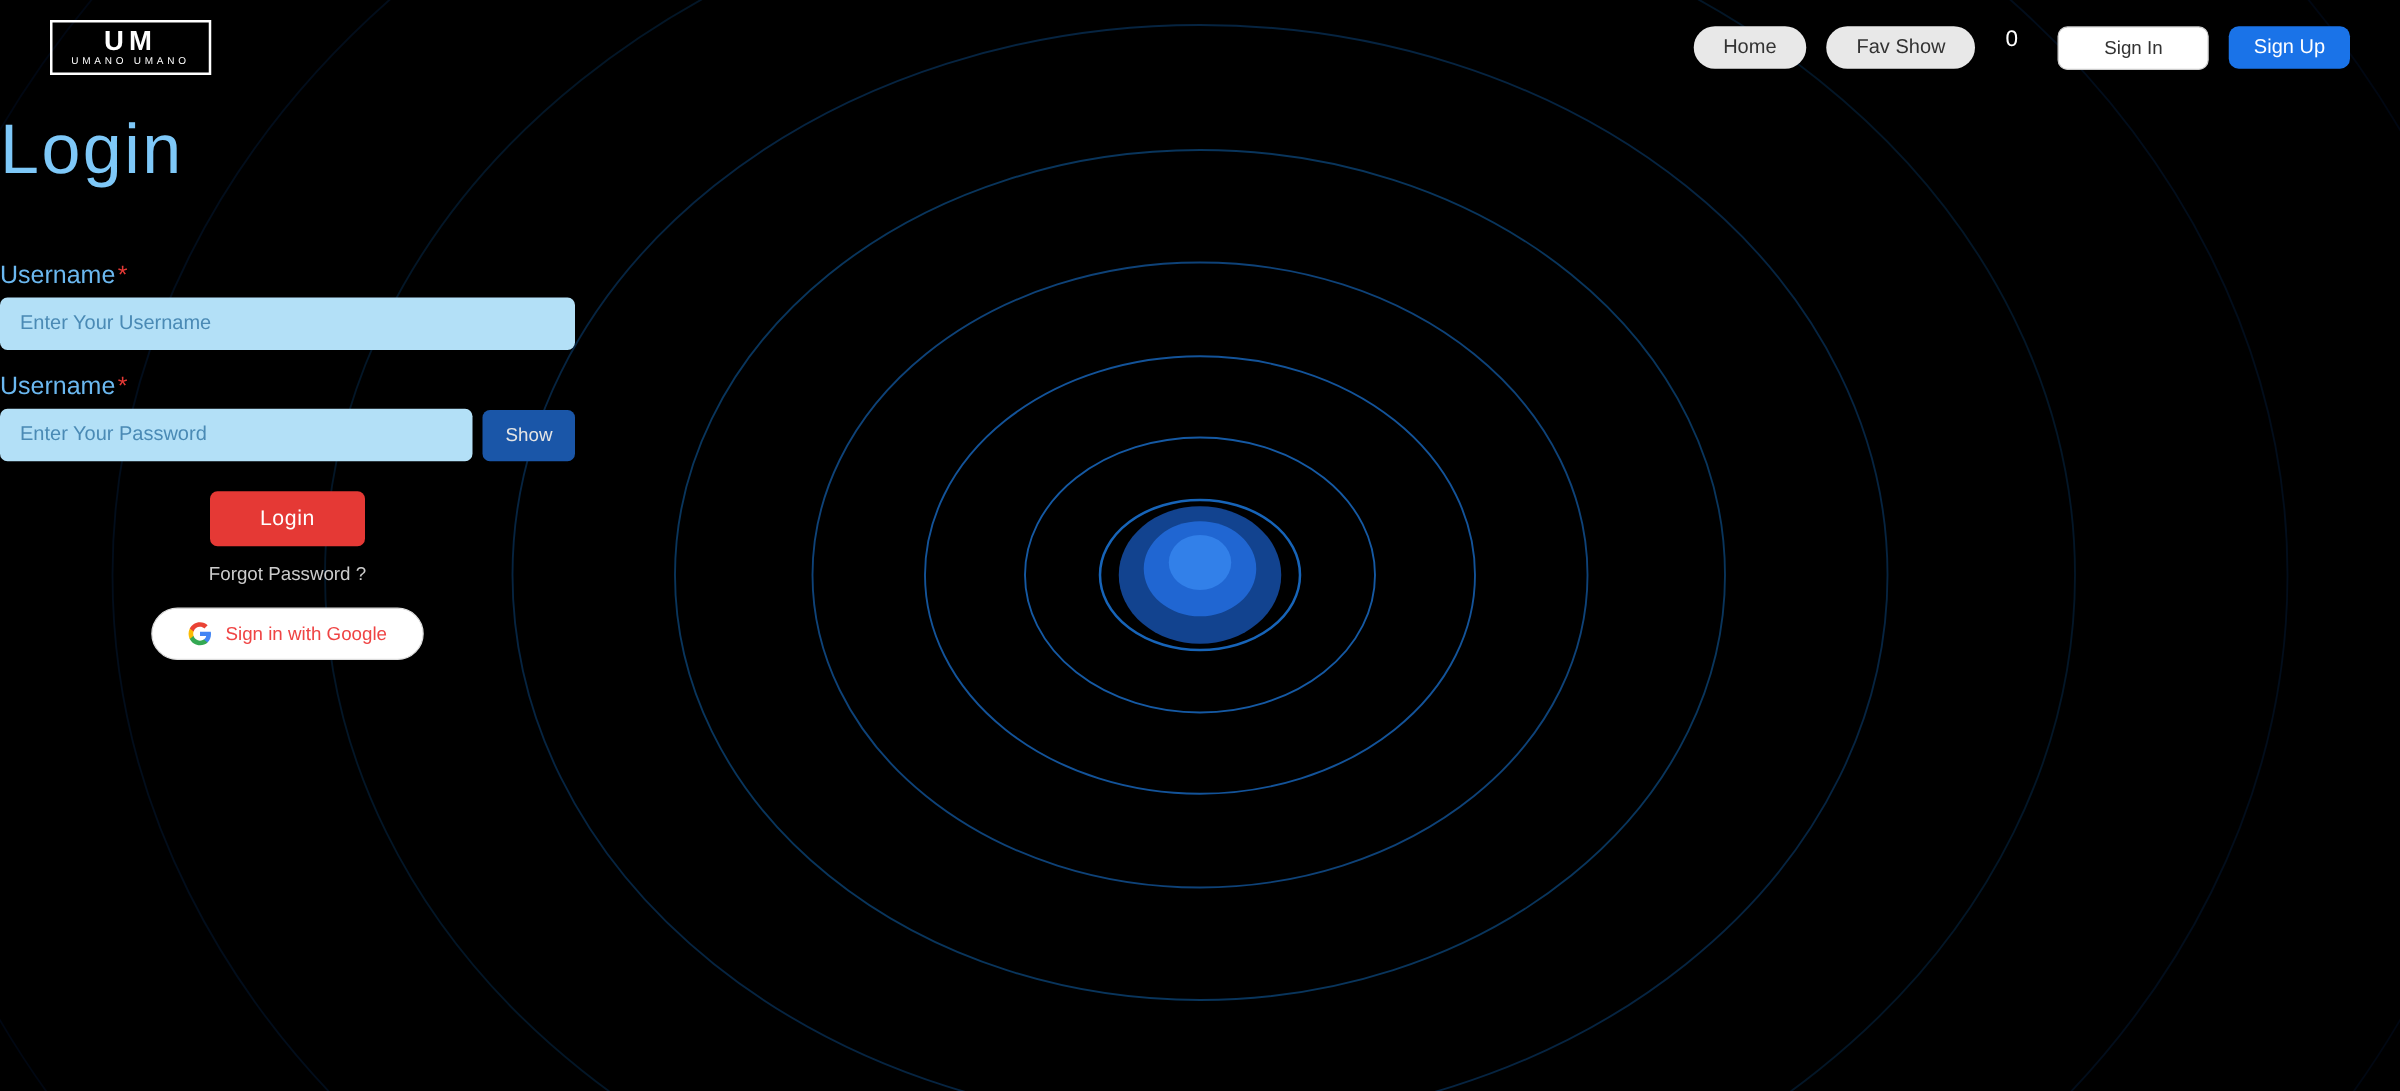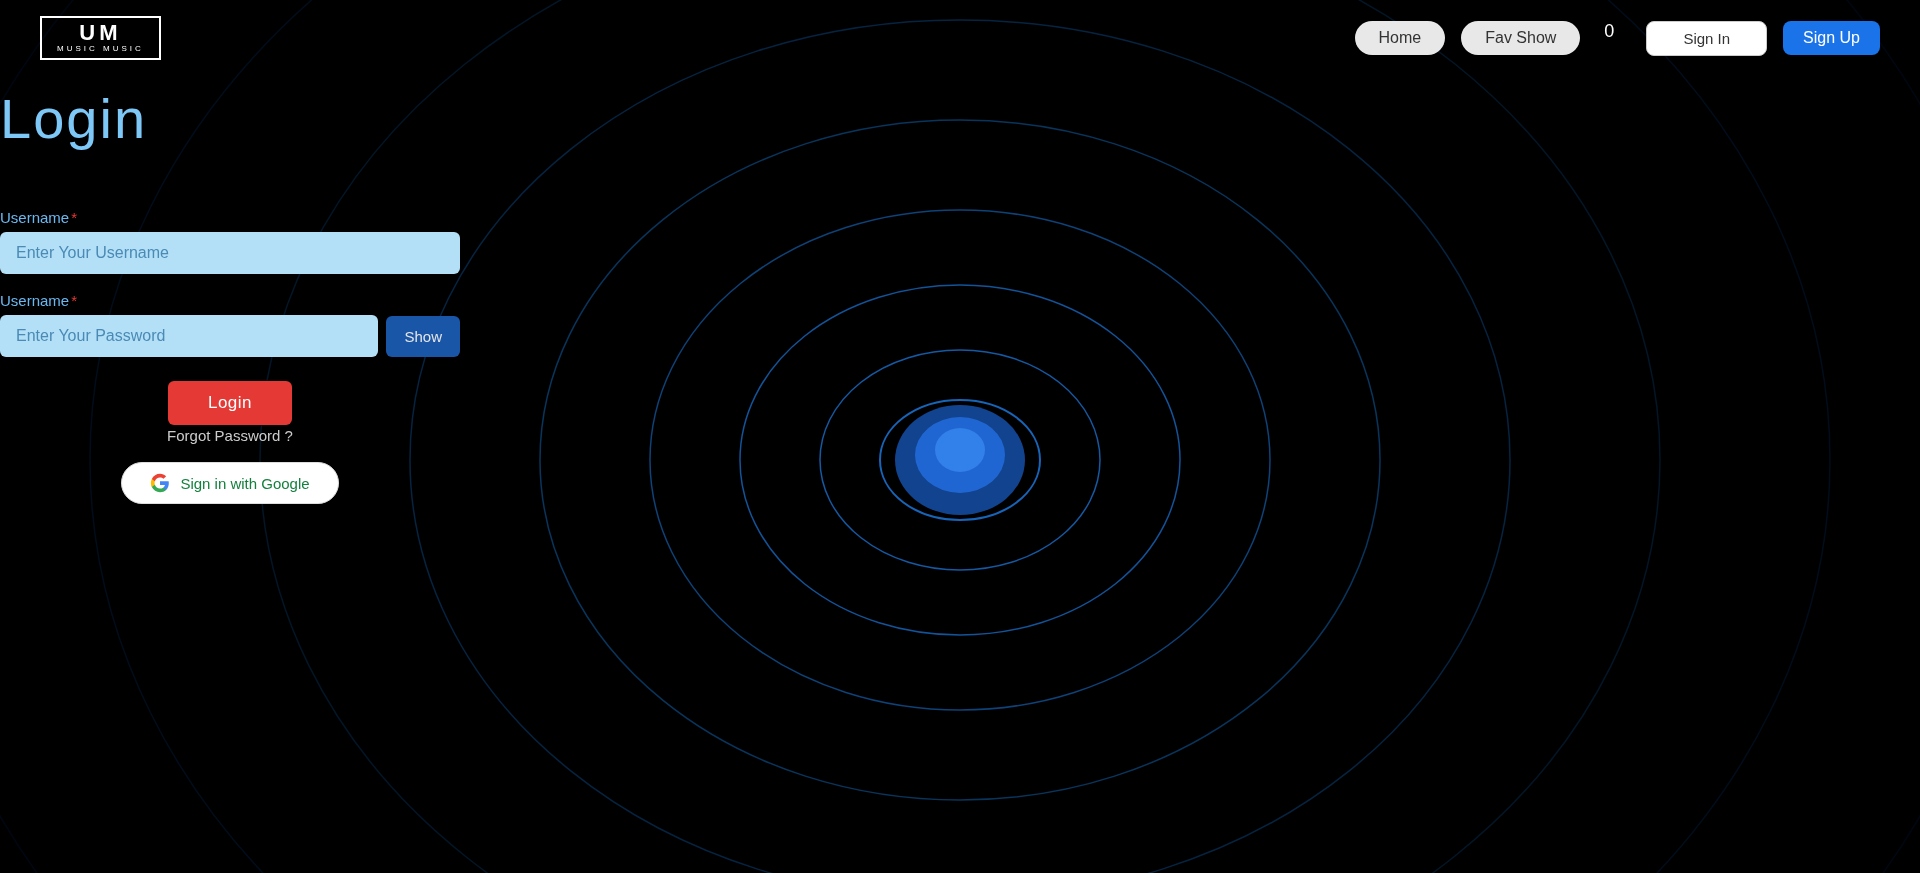--- a/index.html
+++ b/index.html
@@ -118,21 +118,21 @@
     .login-form {
       display: flex;
       flex-direction: column;
       align-items: flex-start;
       gap: 0;
       width: 460px;
     }
 
     .field-label {
       color: #6bb8f0;
-      font-size: 15px;
+      font-size: 20px;
       margin-bottom: 6px;
       margin-top: 18px;
     }
 
     .field-label .required {
       color: #e53935;
       margin-left: 2px;
     }
 
     .input-row {
@@ -178,36 +178,36 @@
       cursor: pointer;
       margin-top: 24px;
       align-self: center;
       font-weight: 500;
       letter-spacing: 0.5px;
     }
 
     .forgot-password {
       color: #ccc;
       font-size: 15px;
-      margin-top: 2px;
+      margin-top: 14px;
       align-self: center;
       cursor: pointer;
       text-decoration: none;
     }
 
     .google-btn {
       display: flex;
       align-items: center;
       gap: 10px;
       background: #fff;
       border: 1px solid #ddd;
       border-radius: 22px;
       padding: 10px 28px;
       font-size: 15px;
-      color: #15803d;
+      color: #ef4444;
       cursor: pointer;
       margin-top: 18px;
       align-self: center;
       font-weight: 400;
     }
 
     .google-icon {
       width: 20px;
       height: 20px;
     }
@@ -255,21 +255,21 @@
     <ellipse cx="960" cy="460" rx="65" ry="55" fill="#1a5fcc" opacity="0.7"></ellipse>
     <ellipse cx="960" cy="455" rx="45" ry="38" fill="#2a7fff" opacity="0.6"></ellipse>
     <ellipse cx="960" cy="450" rx="25" ry="22" fill="#4499ff" opacity="0.5"></ellipse>
   </svg>
 </div>
 
 <nav class="navbar">
   <div class="logo">
     <div class="logo-box">
       <span class="um-text">UM</span>
-      <span class="umano">MUSIC MUSIC</span>
+      <span class="umano">UMANO UMANO</span>
     </div>
   </div>
 
   <div class="nav-links">
     <button class="nav-btn">Home</button>
     <button class="nav-btn">Fav Show</button>
     <span class="nav-count">0</span>
     <button class="sign-in-btn">Sign In</button>
     <button class="sign-up-btn">Sign Up</button>
   </div>

